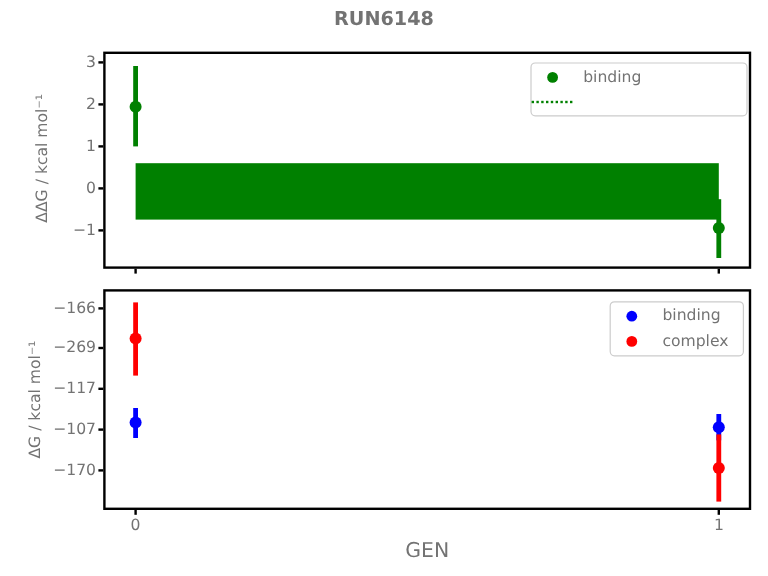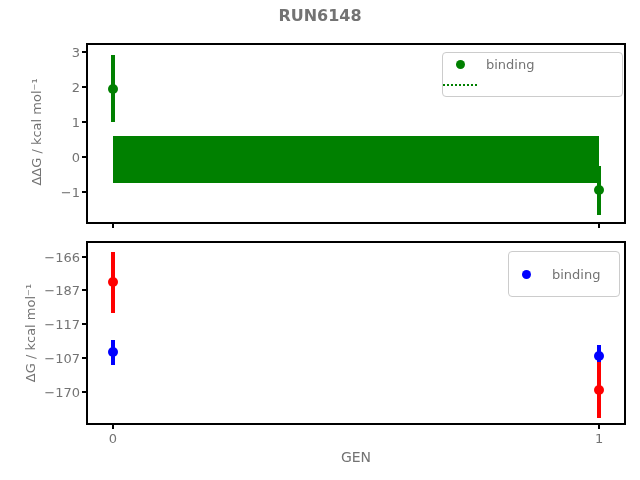--- a/index.html
+++ b/index.html
@@ -5,21 +5,21 @@
   html,body{margin:0;padding:0;background:#ffffff;}
   .figure{
     position:relative;width:640px;height:480px;background:#ffffff;
     font-family:"DejaVu Sans",sans-serif;color:#737373;overflow:hidden;
   }
   .title{position:absolute;top:6px;left:320px;transform:translateX(-50%);
     font-size:16px;font-weight:bold;white-space:nowrap;}
   .axes{position:absolute;border:2px solid #000;background:#fff;}
   .ylabel{position:absolute;transform:translate(-50%,-50%) rotate(-90deg);
     font-size:13px;white-space:nowrap;}
-  .xlabel{position:absolute;transform:translateX(-50%);font-size:14px;white-space:nowrap;}
+  .xlabel{position:absolute;transform:translateX(-50%);font-size:17px;white-space:nowrap;}
   .tick-y{position:absolute;left:-6px;width:4px;height:2px;background:#000;}
   .ticklabel-y{position:absolute;left:-8px;transform:translate(-100%,-50%);
     font-size:13px;white-space:nowrap;}
   .tick-x{position:absolute;width:2px;height:4px;background:#000;}
   .ticklabel-x{position:absolute;transform:translateX(-50%);font-size:13px;}
   .band{position:absolute;}
   .errbar{position:absolute;width:4px;}
   .marker{position:absolute;width:10px;height:10px;border-radius:50%;}
   .legend{position:absolute;box-sizing:border-box;border:1px solid #cccccc;
     border-radius:4px;background:rgba(255,255,255,0.92);
@@ -58,21 +58,21 @@
       <div class="band" style="left: 24.8058px; width: 486.388px; top: 90.5988px; height: 47.2233px; background: rgb(0, 128, 0);"></div>
       <div class="errbar" style="left: 22.8058px; top: 10.4941px; height: 66.4625px; background: rgb(0, 128, 0);"></div>
       <div class="marker" style="left: 19.8058px; top: 38.7253px; background: rgb(0, 128, 0);"></div>
       <div class="errbar" style="left: 509.194px; top: 120.682px; height: 48.9723px; background: rgb(0, 128, 0);"></div>
       <div class="marker" style="left: 506.194px; top: 140.168px; background: rgb(0, 128, 0);"></div>
     </div>
   <div class="axes" id="axes-1" style="left:86px;top:241px;width:536px;height:180px;">
       <div class="tick-y" style="top: 12.5593px;"></div>
       <div class="ticklabel-y" style="top: 13.5593px;">−166</div>
       <div class="tick-y" style="top: 46.4576px;"></div>
-      <div class="ticklabel-y" style="top: 47.4576px;">−187</div>
+      <div class="ticklabel-y" style="top: 47.4576px;">−269</div>
       <div class="tick-y" style="top: 80.3559px;"></div>
       <div class="ticklabel-y" style="top: 81.3559px;">−117</div>
       <div class="tick-y" style="top: 114.254px;"></div>
       <div class="ticklabel-y" style="top: 115.254px;">−107</div>
       <div class="tick-y" style="top: 148.153px;"></div>
       <div class="ticklabel-y" style="top: 149.153px;">−170</div>
       <div class="tick-x" style="left: 23.8058px; top: 182px;"></div>
       <div class="ticklabel-x" style="left: 24.8058px; top: 188px;">0</div>
       <div class="tick-x" style="left: 510.194px; top: 182px;"></div>
       <div class="ticklabel-x" style="left: 511.194px; top: 188px;">1</div>
@@ -100,15 +100,21 @@
     </div>
   </div>
 
   <div class="legend" style="left:508px;top:251px;width:112px;height:46px;">
     <div class="legend-row">
       <span class="legend-swatch">
         <span class="legend-dot" style="background: rgb(0, 0, 255);"></span>
       </span>
       <span class="legend-label">binding</span>
     </div>
+    <div class="legend-row">
+      <span class="legend-swatch">
+        <span class="legend-dot" style="background: rgb(255, 0, 0);"></span>
+      </span>
+      <span class="legend-label">complex</span>
+    </div>
   </div>
 
 </div>
 
 </body></html>

